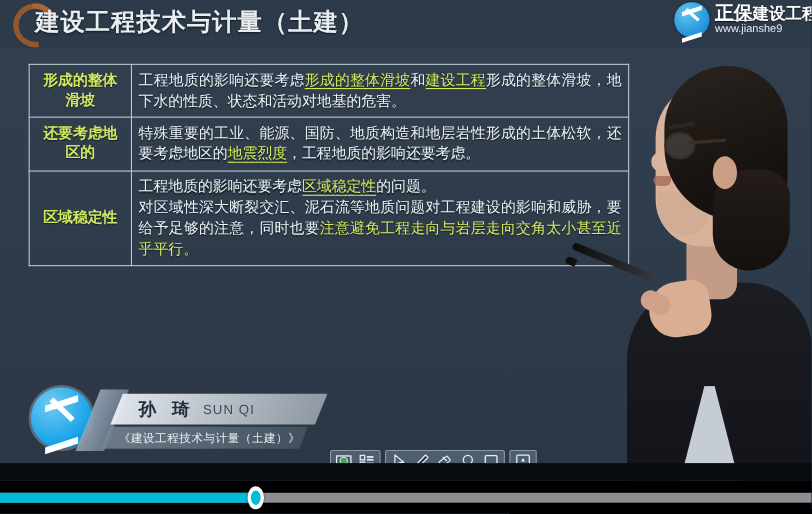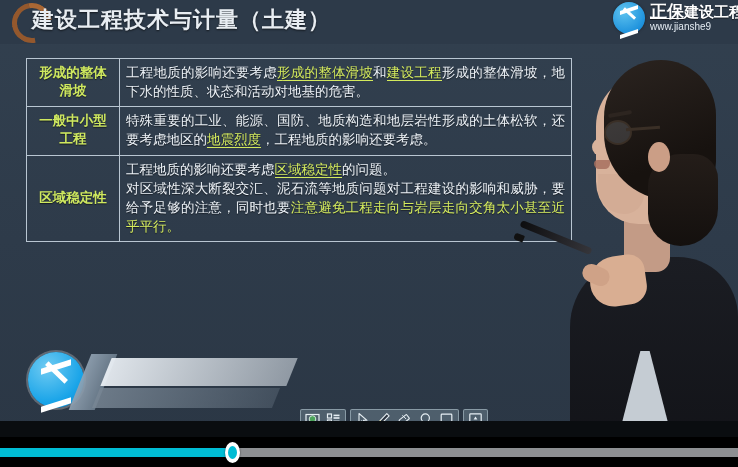--- a/index.html
+++ b/index.html
@@ -315,21 +315,21 @@
       </div>
     </div>
 
     <table id="table">
       <tbody>
         <tr>
           <td class="cat">形成的整体滑坡</td>
           <td class="body"><span>工程地质的影响还要考虑</span><span class="hl">形成的整体滑坡</span><span>和</span><span class="hl">建设工程</span><span>形成的整体滑坡，地下水的性质、状态和活动对地基的危害。</span></td>
         </tr>
         <tr>
-          <td class="cat">一般中小型工程</td>
+          <td class="cat">还要考虑地区的</td>
           <td class="body"><span>特殊重要的工业、能源、国防、地质构造和地层岩性形成的土体松软，还要考虑地区的</span><span class="hl">地震烈度</span><span>，工程地质的影响还要考虑。</span></td>
         </tr>
         <tr>
           <td class="cat">区域稳定性</td>
           <td class="body"><span>工程地质的影响还要考虑</span><span class="hl">区域稳定性</span><span>的问题。</span><br><span>对区域性深大断裂交汇、泥石流等地质问题对工程建设的影响和威胁，要给予足够的注意，同时也要</span><span class="hl-nu">注意避免工程走向与岩层走向交角太小甚至近乎平行。</span></td>
         </tr>
       </tbody>
     </table>
 
     <div id="person">
@@ -355,20 +355,25 @@
       <div id="pointer-tip"></div>
       <div id="hand-palm"></div>
       <div id="hand-thumb"></div>
     </div>
 
     <div id="nameplate">
       <div id="np-logo"></div>
       <div id="np-slash"></div>
       <div id="np-bar1"></div>
       <div id="np-bar2"></div>
+      <div id="np-name">
+        <span class="cn">孙 琦</span>
+        <span class="en">SUN QI</span>
+      </div>
+      <div id="np-course">《建设工程技术与计量（土建）》</div>
     </div>
 
     <div id="toolbar">
       <div class="tgroup">
         <div class="tbtn">
           <svg width="15" height="14" viewBox="0 0 15 14">
             <rect x="1" y="2.5" width="13" height="9.5" fill="none" stroke="#e6eef3" stroke-width="1.2"></rect>
             <circle cx="7.5" cy="7" r="3.3" fill="#4aa35a" stroke="#cfe6d6" stroke-width="1"></circle>
           </svg>
         </div>

